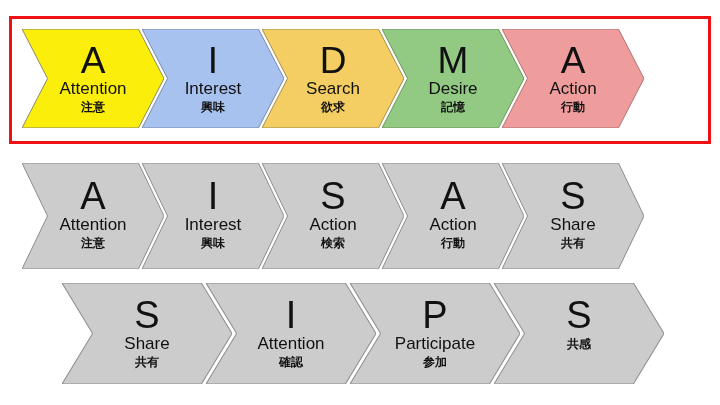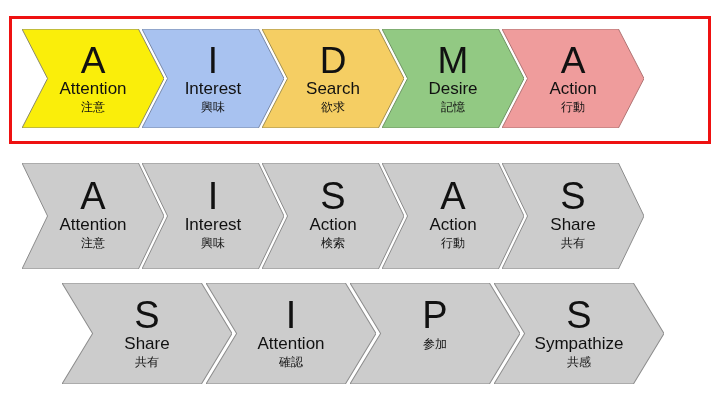--- a/index.html
+++ b/index.html
@@ -80,21 +80,21 @@
   .chev .en {
     font-size: 17px;
     line-height: 1.05;
     font-weight: 400;
     margin-top: 0;
     white-space: nowrap;
   }
   .chev .jp {
     font-size: 12px;
     line-height: 1.1;
-    font-weight: 400;
+    font-weight: 700;
     margin-top: 3px;
     font-family: "DejaVu Sans", "Liberation Sans", sans-serif;
     white-space: nowrap;
   }
 
   
   #row-aidma .chev {
     width: 142px;
     height: 99px;
     margin-right: -22px;
@@ -247,28 +247,28 @@
           <div class="en">Attention</div>
           <div class="jp">確認</div>
         </div>
       </div>
       <div class="chev">
         <svg class="shape" viewBox="0 0 100 100" preserveAspectRatio="none">
           <polygon points="0,0 82,0 100,50 82,100 0,100 18,50" fill="#CCCCCC" stroke="#8c8c8c" stroke-width="1" vector-effect="non-scaling-stroke"></polygon>
         </svg>
         <div class="labels">
           <div class="big">P</div>
+          <div class="en">Participate</div>
           <div class="jp">参加</div>
         </div>
       </div>
       <div class="chev">
         <svg class="shape" viewBox="0 0 100 100" preserveAspectRatio="none">
           <polygon points="0,0 82,0 100,50 82,100 0,100 18,50" fill="#CCCCCC" stroke="#8c8c8c" stroke-width="1" vector-effect="non-scaling-stroke"></polygon>
         </svg>
         <div class="labels">
           <div class="big">S</div>
-          <div class="en">Sympathize</div>
           <div class="jp">共感</div>
         </div>
       </div>
     </div>
 
 </div>
 
 </body></html>

